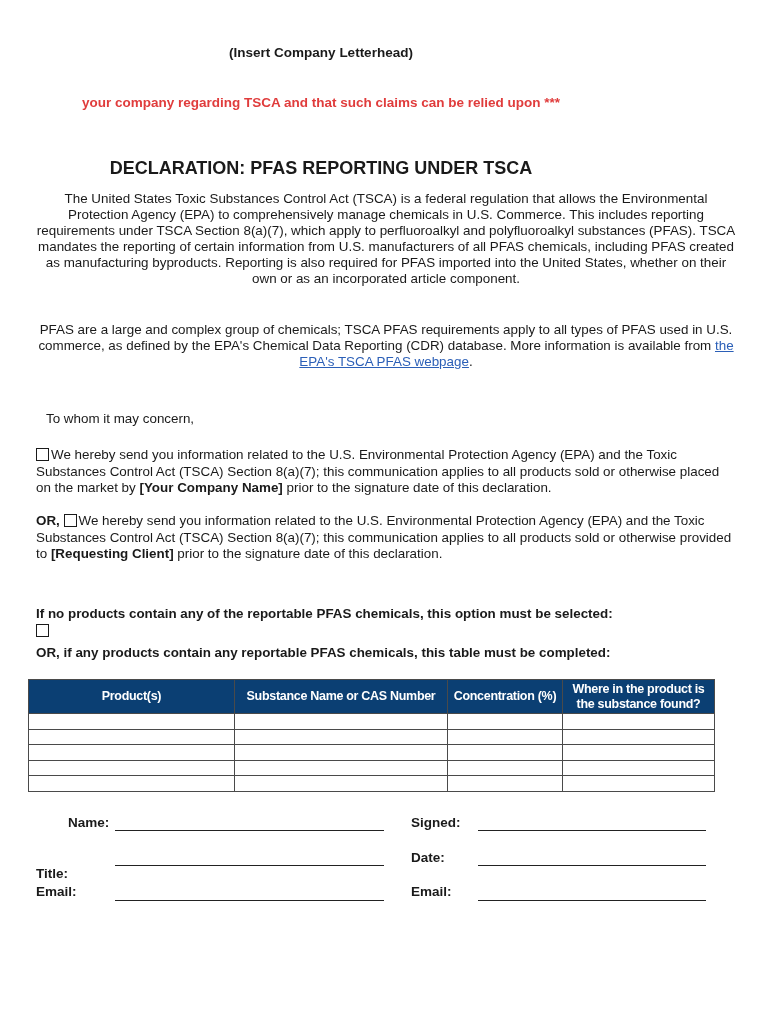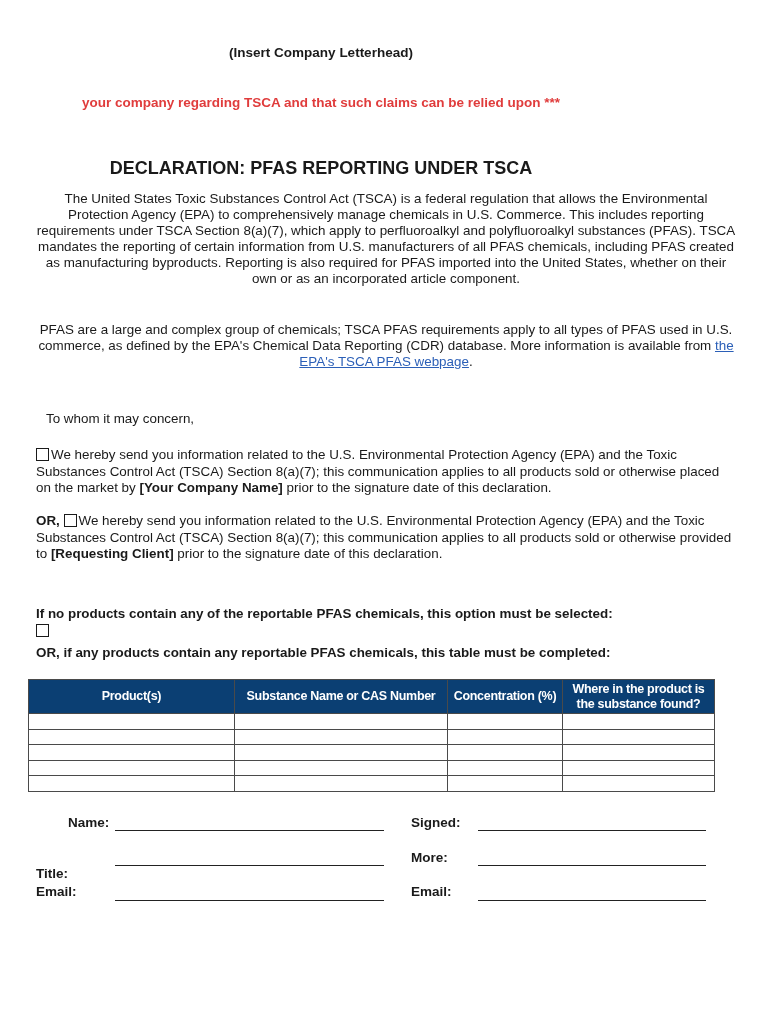--- a/index.html
+++ b/index.html
@@ -125,20 +125,20 @@
 
 <div class="abs sig-label" style="top:815px; left:41px;margin-left:27px;">Name:</div>
 <div class="abs sig-line" style="top:830px; left:115px; width:269px;"></div>
 
 <div class="abs sig-label" style="top:815px; left:411px;">Signed:</div>
 <div class="abs sig-line" style="top:830px; left:478px; width:228px;"></div>
 
 <div class="abs sig-label" style="top:850px; left:36px;margin-top:16px;">Title:</div>
 <div class="abs sig-line" style="top:865px; left:115px; width:269px;"></div>
 
-<div class="abs sig-label" style="top:850px; left:411px;">More:</div>
+<div class="abs sig-label" style="top:850px; left:411px;">Date:</div>
 <div class="abs sig-line" style="top:865px; left:478px; width:228px;"></div>
 
 <div class="abs sig-label" style="top:884px; left:36px;">Email:</div>
 <div class="abs sig-line" style="top:900px; left:115px; width:269px;"></div>
 
 <div class="abs sig-label" style="top:884px; left:411px;">Email:</div>
 <div class="abs sig-line" style="top:900px; left:478px; width:228px;"></div>
 
 </body></html>

